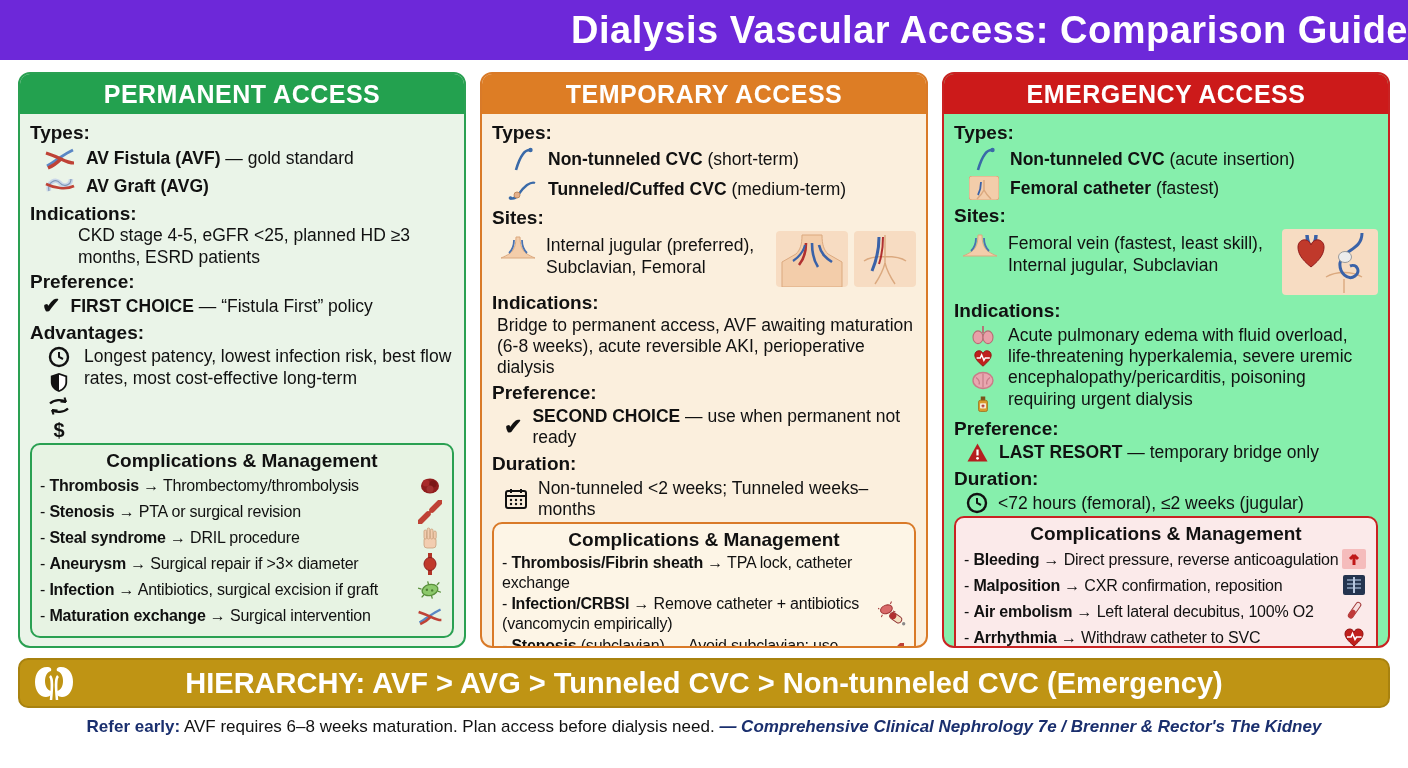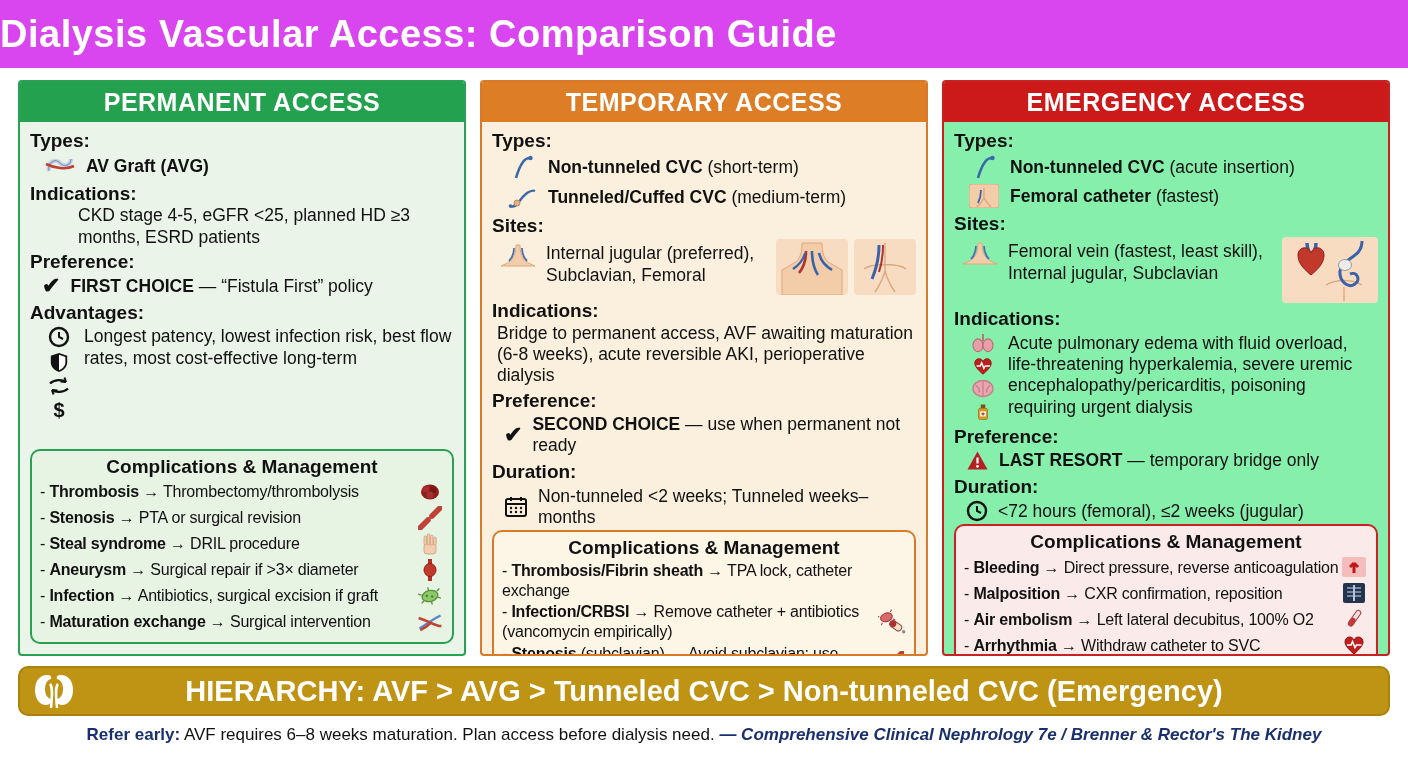--- a/index.html
+++ b/index.html
@@ -1,20 +1,20 @@
 <!DOCTYPE html>
 <html><head>
 <meta charset="utf-8">
 <style>
   html,body{margin:0;padding:0}
   body{width:1408px;height:768px;background:#fff;font-family:"Liberation Sans",sans-serif;color:#111;overflow:hidden}
-  .title-bar{height:68px;background:#d946ef;display:flex;align-items:center;justify-content:flex-start}
+  .title-bar{height:60px;background:#6d28d9;display:flex;align-items:center;justify-content:flex-end}
   .title-bar .t{color:#fff;font-size:38px;font-weight:bold;letter-spacing:.5px}
   .cards{display:flex;gap:14px;padding:12px 18px 0;height:588px;box-sizing:border-box}
-  .card{flex:1;border-radius:4px;display:flex;flex-direction:column;overflow:hidden;border:2px solid}
+  .card{flex:1;border-radius:12px;display:flex;flex-direction:column;overflow:hidden;border:2px solid}
   .card.permanent{border-color:#2aa052;background:#eaf4e8}
   .card.temporary{border-color:#d97a28;background:#fbefdd}
   .card.emergency{border-color:#c92222;background:#86efac}
   .card-header{height:40px;flex:none;display:flex;align-items:center;justify-content:center;color:#fff;font-size:25px;font-weight:bold;letter-spacing:.5px}
   .permanent .card-header{background:#23a14f}
   .temporary .card-header{background:#dd7d25}
   .emergency .card-header{background:#cc1a1a}
   .card-body{flex:1;display:flex;flex-direction:column;padding:5px 10px 10px;font-size:17.5px;line-height:1.22}
   .sec-label{font-weight:bold;font-size:19px;margin-top:2px}
   .type-row{display:flex;align-items:center;gap:8px;padding-left:12px;margin:2px 0}
@@ -55,20 +55,29 @@
 
 <main class="cards">
 
   <section class="card permanent">
     <div class="card-header">PERMANENT ACCESS</div>
     <div class="card-body">
       <div class="sec-label">Types:</div>
       <div class="type-row">
         <span class="ticon">
             <svg width="32" height="24" viewBox="0 0 32 24">
+              <path d="M3 20 C12 15 20 8 29 4" stroke="#5b87c5" stroke-width="3" fill="none"></path>
+              <path d="M2 7 C8 9 13 11 17 13 C21 15 26 17 30 17 M17 13 C13 17 9 20 4 22" stroke="#bf4236" stroke-width="3.2" fill="none"></path>
+            </svg>
+          </span>
+        <div><b>AV Fistula (AVF)</b><span> — gold standard</span></div>
+      </div>
+      <div class="type-row">
+        <span class="ticon">
+            <svg width="32" height="24" viewBox="0 0 32 24">
               <path d="M5 17 C3 8 12 4 16 9 C19 13 27 12 27 5" stroke="#c9d6e8" stroke-width="4.5" fill="none"></path>
               <path d="M5 17 C3 8 12 4 16 9 C19 13 27 12 27 5" stroke="#7f98b8" stroke-width="1.2" fill="none"></path>
               <path d="M2 10 C10 14 22 16 30 12" stroke="#bf4236" stroke-width="2.6" fill="none"></path>
             </svg>
           </span>
         <div><b>AV Graft (AVG)</b><span></span></div>
       </div>
       <div class="sec-label">Indications:</div>
       <div class="indent-text">CKD stage 4-5, eGFR &lt;25, planned HD ≥3 months, ESRD patients</div>
       <div class="sec-label">Preference:</div>

